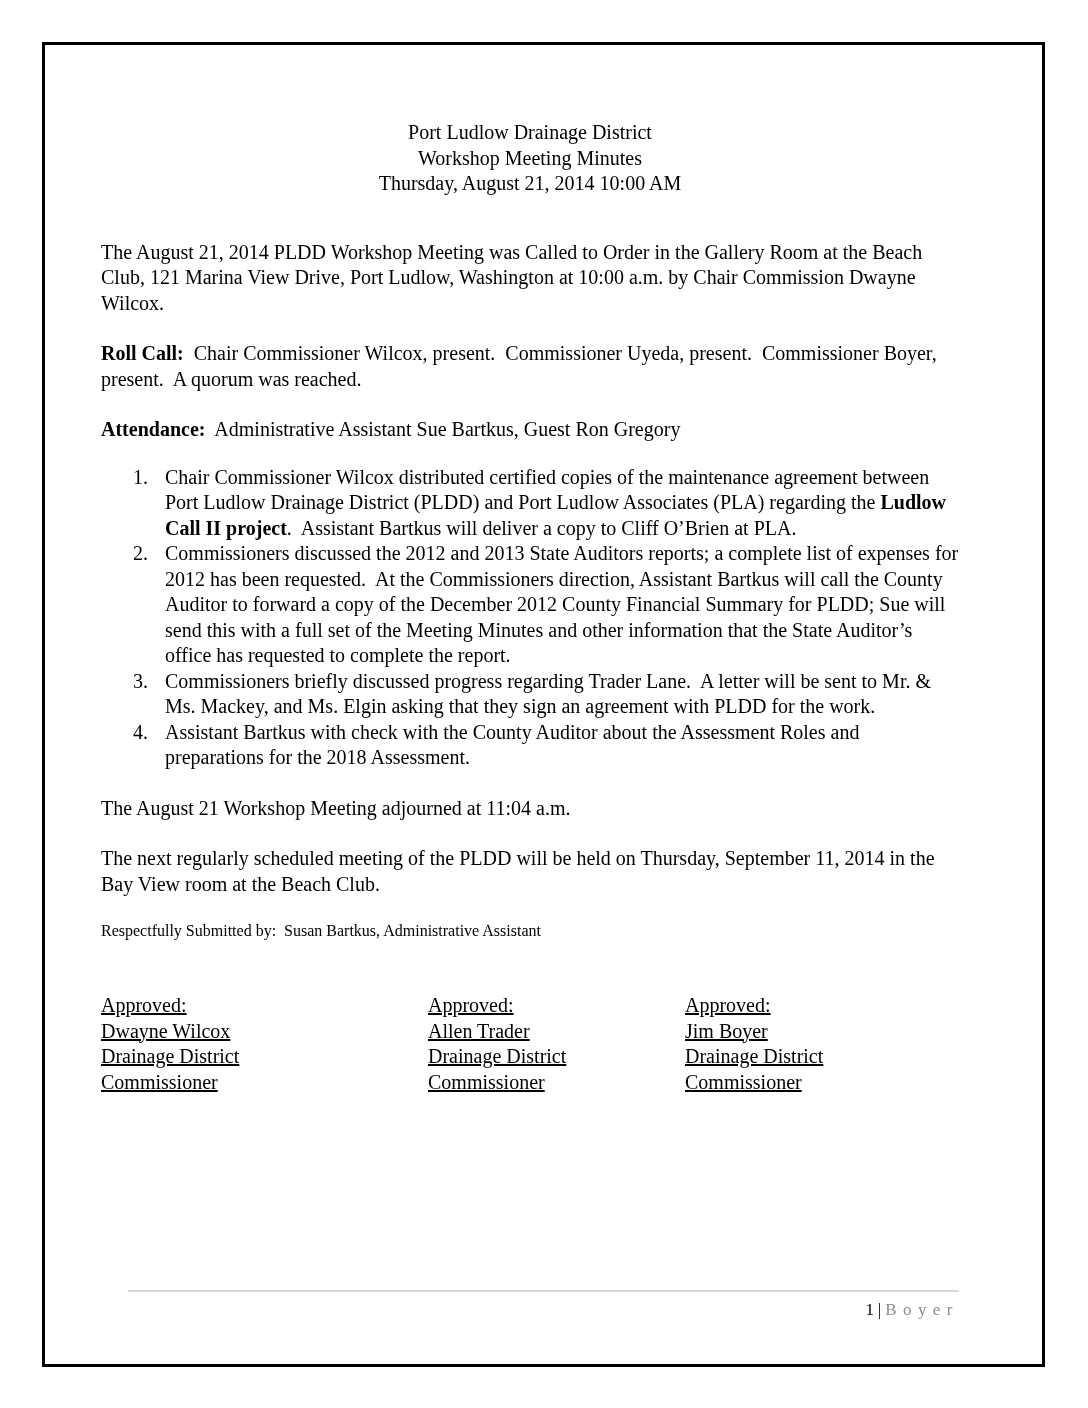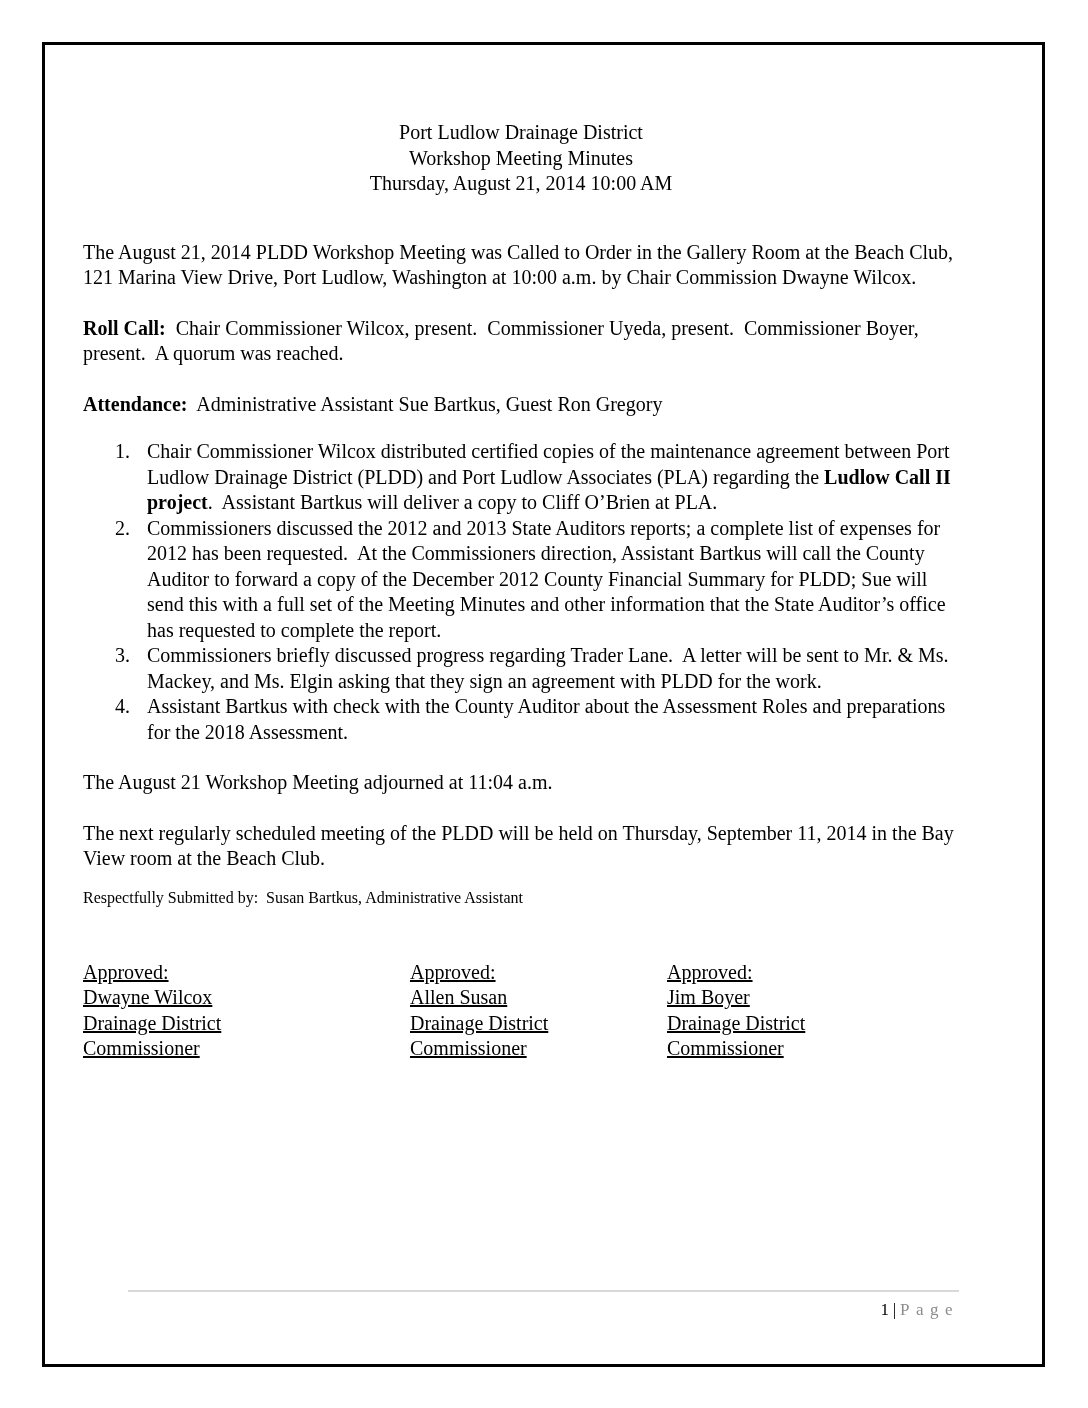--- a/index.html
+++ b/index.html
@@ -18,21 +18,21 @@
     box-sizing: border-box;
     position: absolute;
     left: 42px;
     top: 42px;
     width: 1003px;
     height: 1325px;
     border: 3px solid #000000;
     background: #ffffff;
   }
   .content {
-    padding: 75px 83px 0 38px;
+    padding: 75px 83px 0 56px;
     font-size: 20px;
     line-height: 25.5px;
   }
   .title-block {
     text-align: center;
   }
   .title-line {
     white-space: pre-wrap;
   }
   .para {
@@ -55,21 +55,21 @@
   .li-num {
     flex: none;
     width: 32px;
     margin-left: 32px;
   }
   .li-text {
     flex: 1;
     white-space: pre-wrap;
   }
   .submitted {
-    margin-top: 16px;
+    margin-top: 24px;
     font-size: 16px;
     line-height: 20px;
     white-space: pre-wrap;
   }
   .sig-grid {
     margin-top: 52px;
     display: grid;
     grid-template-columns: 327px 257px 1fr;
   }
   .sig-name-block {
@@ -155,34 +155,34 @@
         <div class="sig-line">Approved:</div>
         <div class="sig-name-block">
           <div class="sig-line">Dwayne Wilcox</div>
           <div class="sig-line">Drainage District</div>
           <div class="sig-line">Commissioner</div>
         </div>
       </div>
       <div class="sig-col">
         <div class="sig-line">Approved:</div>
         <div class="sig-name-block">
-          <div class="sig-line">Allen Susan</div>
+          <div class="sig-line">Allen Trader</div>
           <div class="sig-line">Drainage District</div>
           <div class="sig-line">Commissioner</div>
         </div>
       </div>
       <div class="sig-col">
         <div class="sig-line">Approved:</div>
         <div class="sig-name-block">
           <div class="sig-line">Jim Boyer</div>
           <div class="sig-line">Drainage District</div>
           <div class="sig-line">Commissioner</div>
         </div>
       </div>
     </div>
 
   </div>
 
   <div class="footer">
     <div class="footer-rule"></div>
-    <div class="footer-text"><span class="pg-num">1</span><span class="pg-sep">|</span><span class="pg-label">Page</span></div>
+    <div class="footer-text"><span class="pg-num">1</span><span class="pg-sep">|</span><span class="pg-label">Boyer</span></div>
   </div>
 </div>
 
 </body></html>

